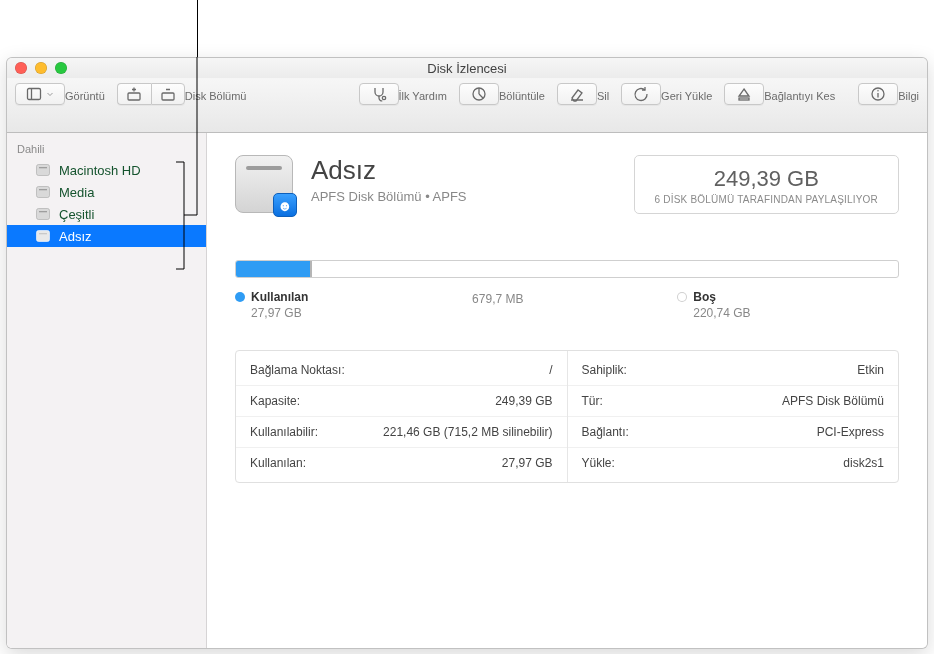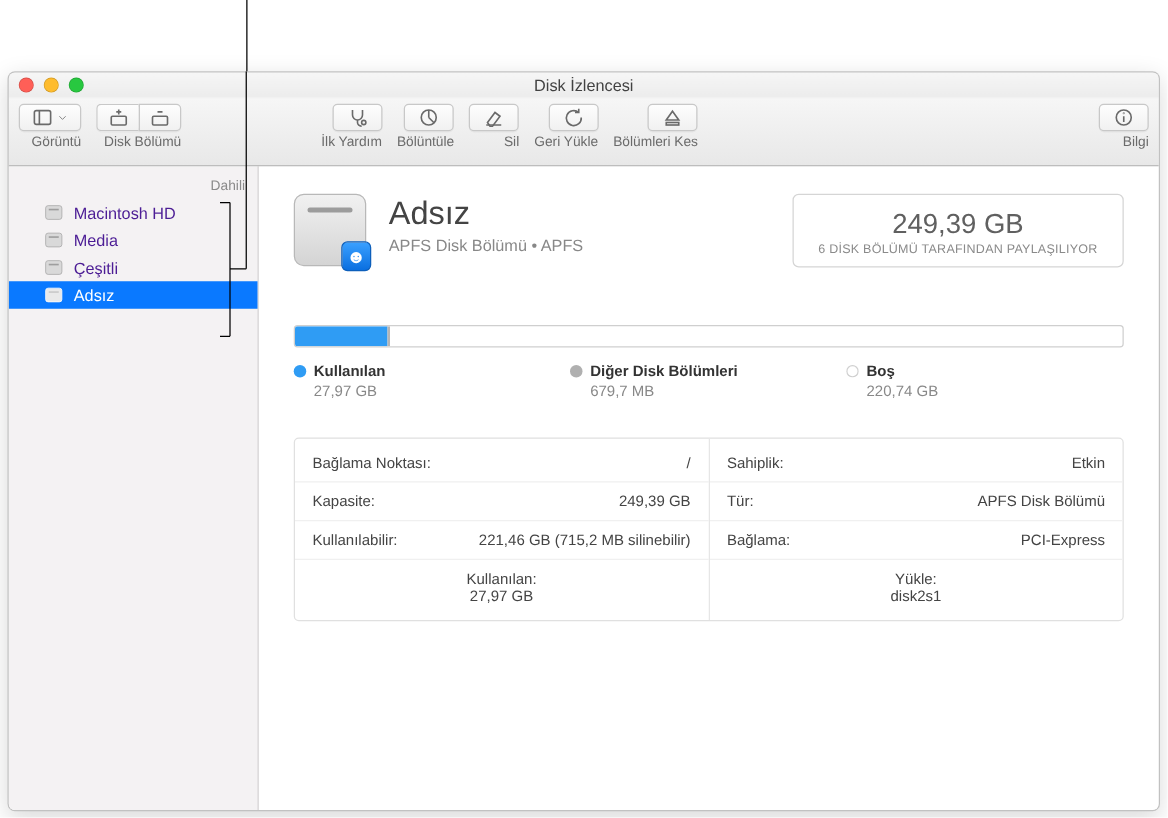--- a/index.html
+++ b/index.html
@@ -68,22 +68,22 @@
     background: linear-gradient(#f6f6f6, #e8e8e8);
     border-bottom: 1px solid #bdbdbd;
     display: flex;
     align-items: flex-start;
     padding: 4px 8px 0 8px;
     gap: 12px;
     position: relative;
   }
   .tool-group {
     display: flex;
-    flex-direction: column;
-    align-items: flex-end;
+    flex-direction: row;
+    align-items: center;
   }
   .tool-group.right { margin-left: auto; }
   .tool-group.gap-left { margin-left: 100px; }
   .btn {
     height: 22px;
     min-width: 40px;
     background: linear-gradient(#fdfdfd, #f1f1f1);
     border: 1px solid #c8c8c8;
     border-radius: 4px;
     display: flex;
@@ -124,28 +124,27 @@
     width: 200px;
     background: #f4f2f3;
     border-right: 1px solid #d6d4d5;
     padding-top: 8px;
     font-size: 13px;
   }
   .section-label {
     color: #8a8a8a;
     font-size: 11px;
     padding: 2px 10px 4px 10px;
-    text-align: right;
   }
   .sb-item {
     display: flex;
     align-items: center;
     gap: 8px;
     padding: 3px 10px 3px 28px;
-    color: #4c1d95;
+    color: #14532d;
   }
   .sb-item.selected {
     background: #0a79ff;
     color: #fff;
   }
   .sb-item .disk-mini {
     width: 16px; height: 16px;
   }
   .disk-mini rect.case { fill:#d9d9d9; stroke:#a6a6a6; stroke-width:0.6; }
   .disk-mini rect.slot { fill:#9e9e9e; }
@@ -239,21 +238,21 @@
     padding: 4px 0;
     text-align: center;
   }
   .details .col:first-child { border-right:1px solid #e6e6e6;}
   .details .row {
     display:flex;
     justify-content:space-between;
     padding: 8px 14px;
     border-bottom:1px solid #f0f0f0;
   }
-  .details .row:last-child { border-bottom:none;flex-direction:column;}
+  .details .row:last-child { border-bottom:none;}
   .details .k { color:#444;}
   .details .v { color:#444;}
 
   
   .bracket {
     position:absolute;
     pointer-events:none;
     z-index: 300;
   }
 </style>
@@ -350,21 +349,21 @@
         <div class="tool-label">Geri Yükle</div>
       </div>
 
       <div class="tool-group">
         <div class="btn">
           <svg class="ico" viewBox="0 0 16 16">
               <polygon points="8,3 13,10 3,10"></polygon>
               <rect x="3" y="12" width="10" height="2"></rect>
             </svg>
         </div>
-        <div class="tool-label">Bölümleri Kes</div>
+        <div class="tool-label">Bağlantıyı Kes</div>
       </div>
 
       <div class="tool-group right">
         <div class="btn">
           <svg class="ico" viewBox="0 0 16 16">
               <circle cx="8" cy="8" r="6"></circle>
               <line x1="8" y1="7" x2="8" y2="11.5"></line>
               <circle cx="8" cy="4.6" r="0.2" style="fill:#6a6a6a;stroke:#6a6a6a"></circle>
             </svg>
         </div>
@@ -435,24 +434,20 @@
 
         <div class="legend-row">
           <div class="legend">
             <div class="lbl">
                 <span class="sw blue"></span>
                 <span>Kullanılan</span>
               </div>
             <div class="val">27,97 GB</div>
           </div>
           <div class="legend">
-            <div class="lbl">
-                <span class="sw grey"></span>
-                <span>Diğer Disk Bölümleri</span>
-              </div>
             <div class="val">679,7 MB</div>
           </div>
           <div class="legend">
             <div class="lbl">
                 <span class="sw white"></span>
                 <span>Boş</span>
               </div>
             <div class="val">220,74 GB</div>
           </div>
         </div>
@@ -479,21 +474,21 @@
           <div class="col" id="details-right">
               <div class="row">
                 <span class="k">Sahiplik:</span>
                 <span class="v">Etkin</span>
               </div>
               <div class="row">
                 <span class="k">Tür:</span>
                 <span class="v">APFS Disk Bölümü</span>
               </div>
               <div class="row">
-                <span class="k">Bağlama:</span>
+                <span class="k">Bağlantı:</span>
                 <span class="v">PCI-Express</span>
               </div>
               <div class="row">
                 <span class="k">Yükle:</span>
                 <span class="v">disk2s1</span>
               </div>
             </div>
         </div>
       </div>
 

